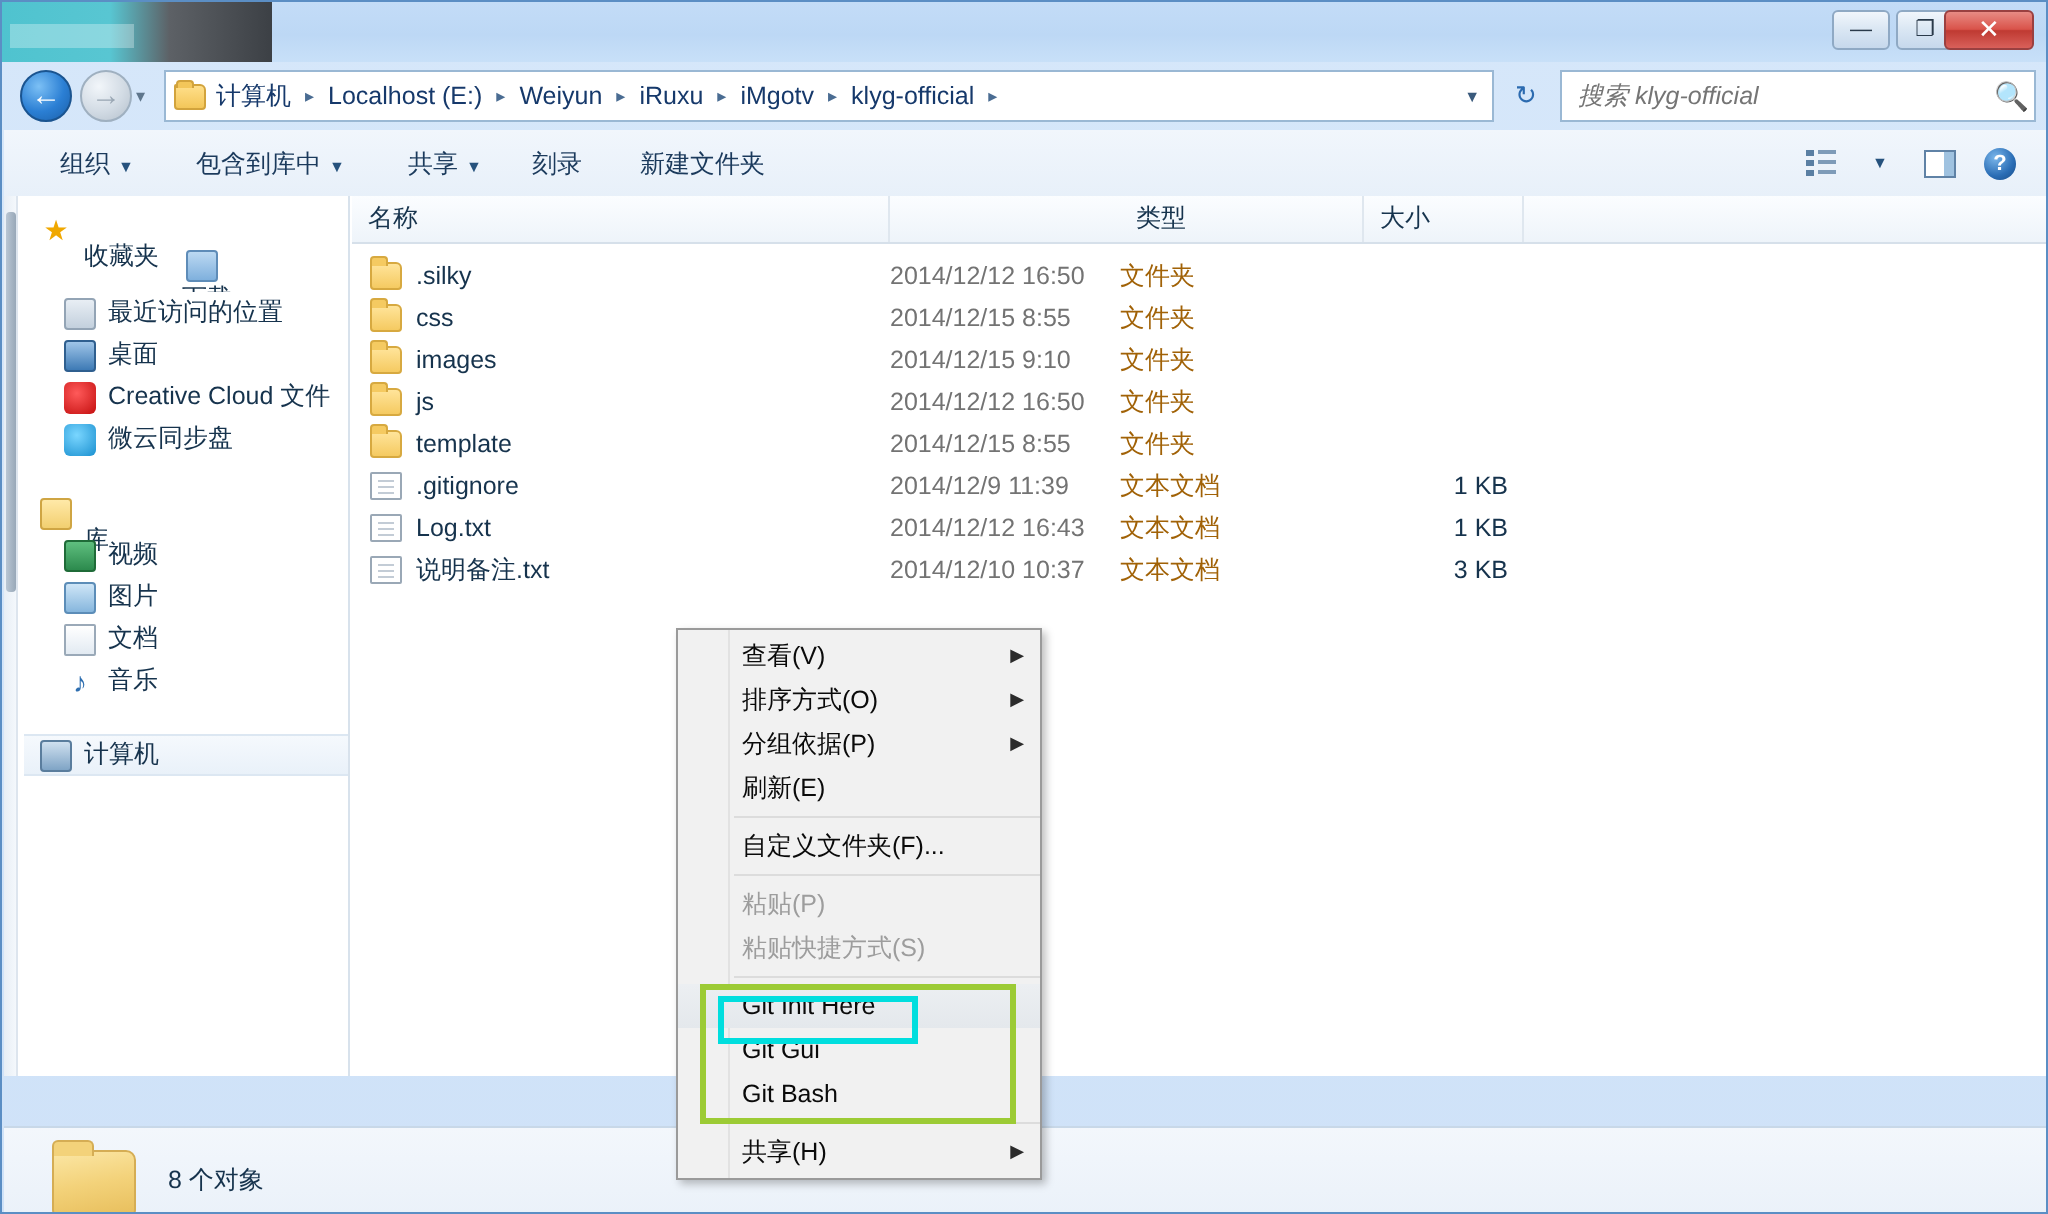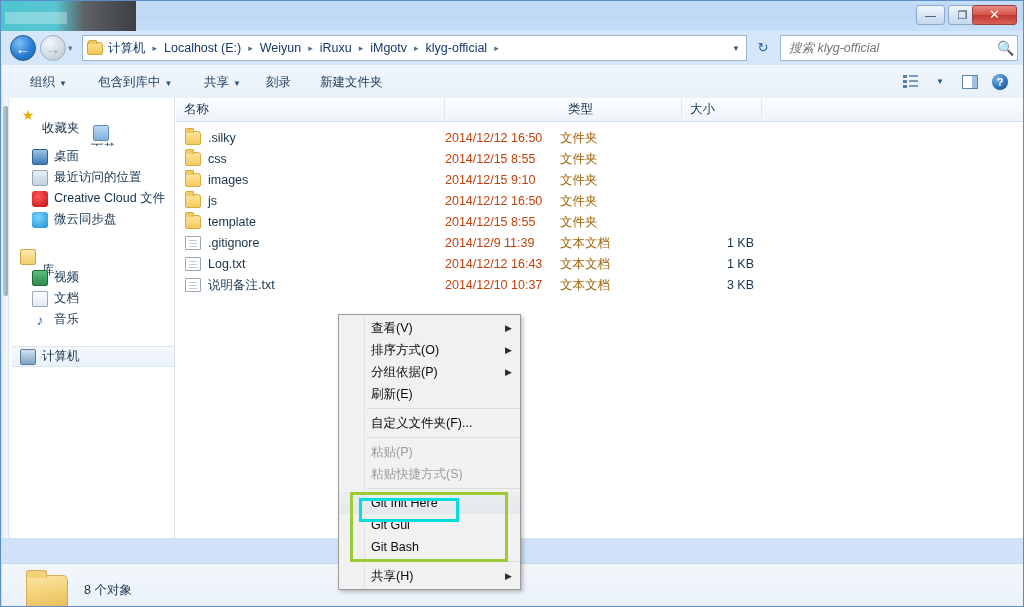--- a/index.html
+++ b/index.html
@@ -318,21 +318,21 @@
     box-shadow: 0 0 0 0 #c3ccd6, 0 3px 0 0 #c3ccd6, 0 6px 0 0 #c3ccd6;
     background: #c3ccd6;
   }
   .f-name {
     position: absolute; left: 32px; top: 0;
     line-height: 21px; font-size: 12.5px; color: #16334d;
     white-space: nowrap;
   }
   .f-date {
     position: absolute; left: 269px; top: 0;
-    line-height: 21px; font-size: 12.5px; color: #c2410c;
+    line-height: 21px; font-size: 12.5px; color: #737373;
     white-space: nowrap;
   }
   .f-type {
     position: absolute; left: 384px; top: 0;
     line-height: 21px; font-size: 12.5px; color: #a16207;
     white-space: nowrap;
   }
   .f-size {
     position: absolute; left: 506px; top: 0; width: 72px;
     text-align: right;
@@ -512,43 +512,47 @@
       <div id="sidebar-content" style="position:absolute;left:10px;top:6px;width:163px;">
           <div class="sb-row sb-group" style="margin-left: 8px;">
             <div class="sb-ico ico-star">★</div>
             <div class="sb-label">收藏夹</div>
           </div>
           <div class="sb-row" style="margin-left: 20px; flex-direction: column;">
             <div class="sb-ico ico-download"></div>
             <div class="sb-label">下载</div>
           </div>
           <div class="sb-row" style="margin-left: 20px;">
+            <div class="sb-ico ico-recent"></div>
+            <div class="sb-label">最近访问的位置</div>
+          </div>
+          <div class="sb-row" style="margin-left: 20px;">
             <div class="sb-ico ico-desktop"></div>
             <div class="sb-label">桌面</div>
-          </div>
-          <div class="sb-row" style="margin-left: 20px;">
-            <div class="sb-ico ico-recent"></div>
-            <div class="sb-label">最近访问的位置</div>
           </div>
           <div class="sb-row" style="margin-left: 20px;">
             <div class="sb-ico ico-cc"></div>
             <div class="sb-label">Creative Cloud 文件</div>
           </div>
           <div class="sb-row" style="margin-left: 20px;">
             <div class="sb-ico ico-cloud"></div>
             <div class="sb-label">微云同步盘</div>
           </div>
           <div style="height: 16px;"></div>
           <div class="sb-row sb-group" style="margin-left: 8px;">
             <div class="sb-ico ico-library"></div>
             <div class="sb-label">库</div>
           </div>
           <div class="sb-row" style="margin-left: 20px;">
             <div class="sb-ico ico-video"></div>
             <div class="sb-label">视频</div>
+          </div>
+          <div class="sb-row" style="margin-left: 20px;">
+            <div class="sb-ico ico-picture"></div>
+            <div class="sb-label">图片</div>
           </div>
           <div class="sb-row" style="margin-left: 20px;">
             <div class="sb-ico ico-doc"></div>
             <div class="sb-label">文档</div>
           </div>
           <div class="sb-row" style="margin-left: 20px;">
             <div class="sb-ico ico-music">♪</div>
             <div class="sb-label">音乐</div>
           </div>
           <div style="height: 16px;"></div>

